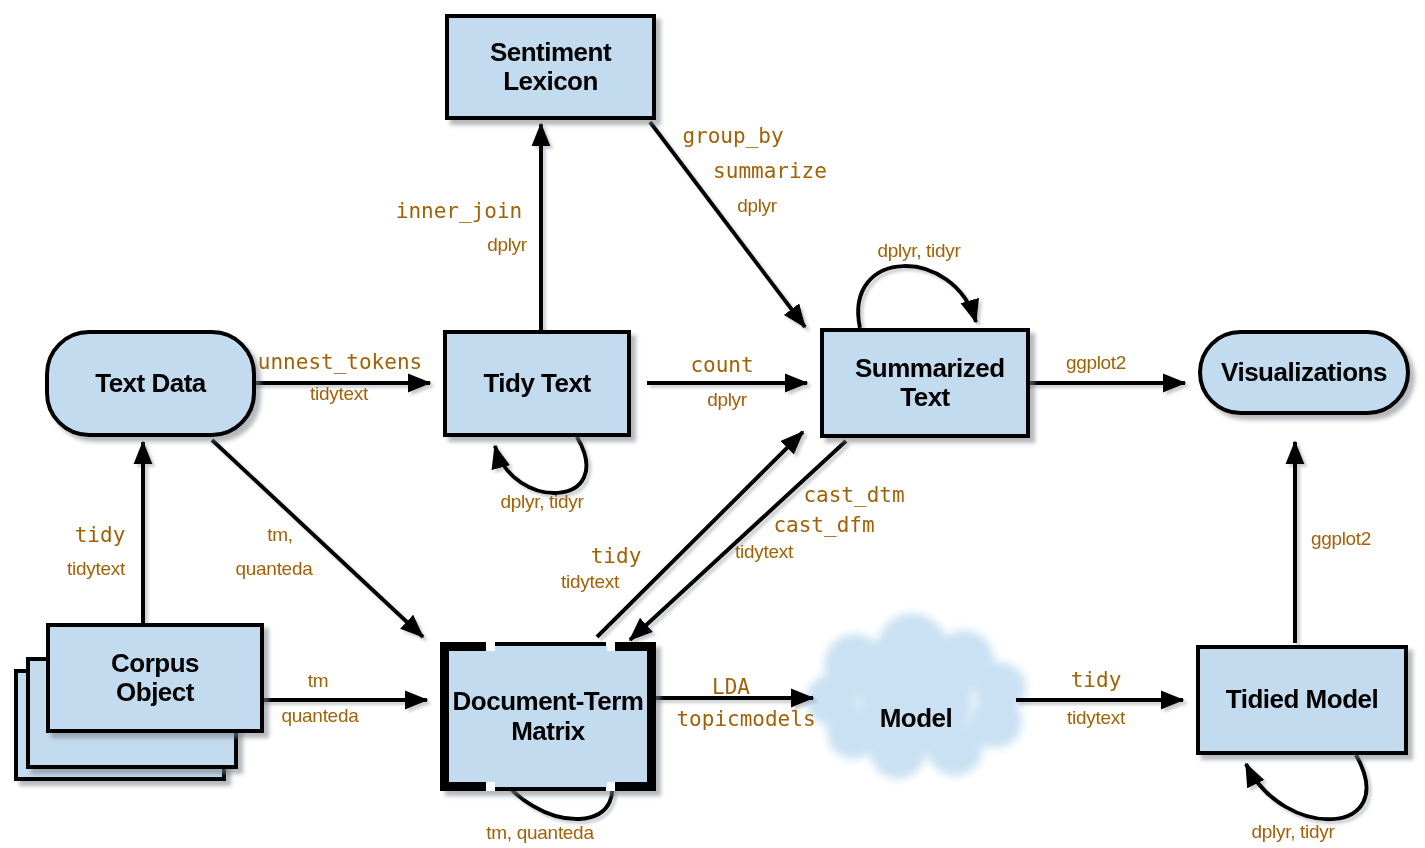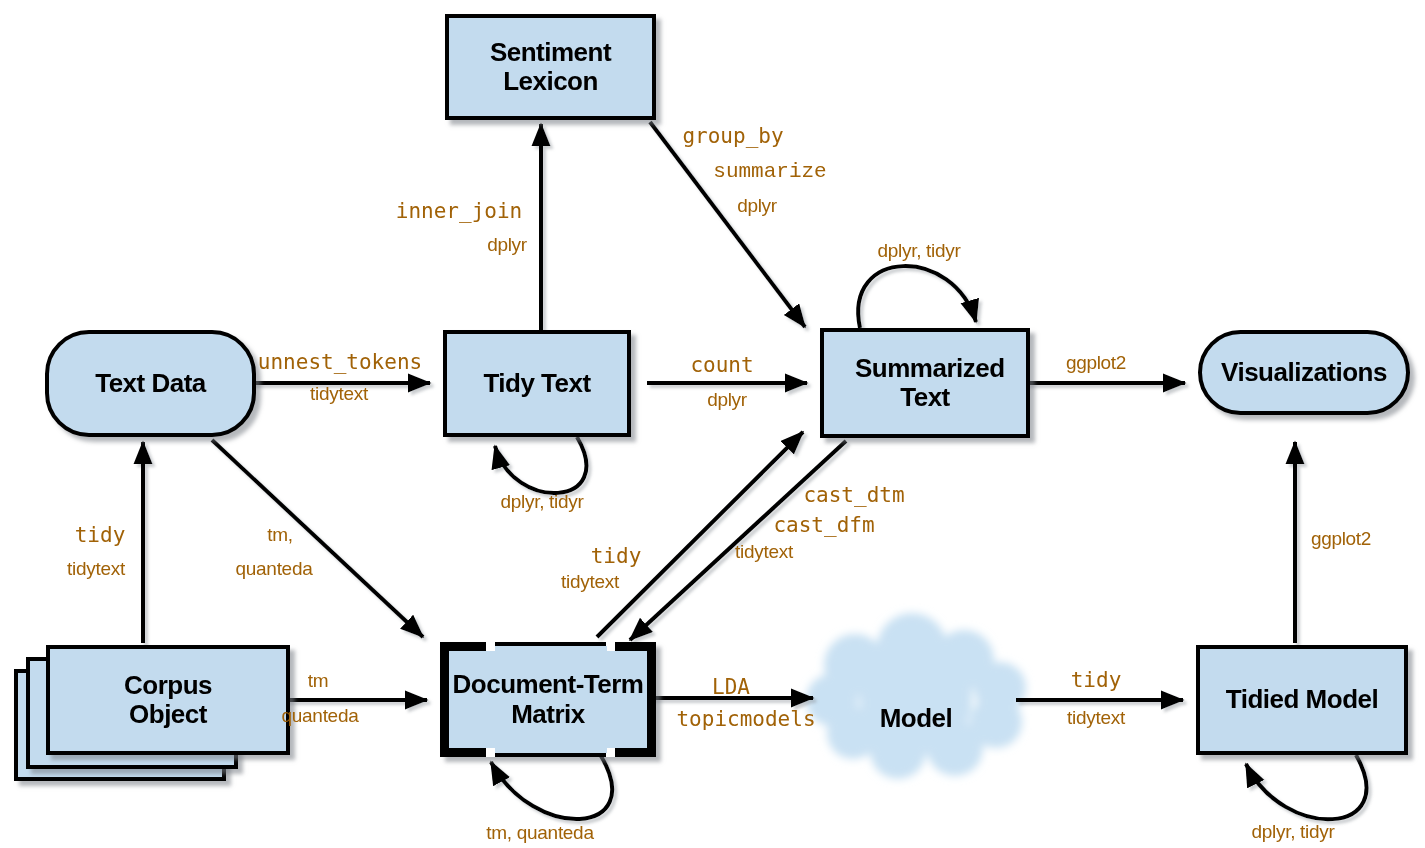--- a/index.html
+++ b/index.html
@@ -96,25 +96,25 @@
   </div>
 
   <div class="node" style="left:812px;top:328px;width:210px;height:110px;">
     <span class="t w140">Summarized Text</span>
   </div>
 
   <div class="node rounded" style="left:1190px;top:330px;width:212px;height:85px;">
     <span class="t">Visualizations</span>
   </div>
 
-  <div class="node" style="left:38px;top:645px;width:244px;height:110px;">
+  <div class="node" style="left:38px;top:623px;width:218px;height:110px;">
     <span class="t w110">Corpus Object</span>
   </div>
 
-  <div class="node thick" style="left:432px;top:642px;width:216px;height:115px;">
+  <div class="node thick" style="left:432px;top:642px;width:216px;height:149px;">
     <div class="notch" style="left:37px;top:-9px;"></div>
     <div class="notch" style="left:157px;top:-9px;"></div>
     <div class="notch" style="left:37px;bottom:-9px;"></div>
     <div class="notch" style="left:157px;bottom:-9px;"></div>
     <div class="thin-strip" style="top:-5px;"></div>
     <div class="thin-strip" style="bottom:-5px;"></div>
     <span class="t w192">Document-Term Matrix</span>
   </div>
 
   <div class="model-label" style="left:916px;top:706px;margin-top:12px;">Model</div>
@@ -123,21 +123,21 @@
     <span class="t">Tidied Model</span>
   </div>
 
   <div class="lbl mono" style="left:340px;top:362px;">unnest_tokens</div>
   <div class="lbl sans" style="left:339px;top:394px;">tidytext</div>
 
   <div class="lbl mono" style="left:459px;top:211px;">inner_join</div>
   <div class="lbl sans" style="left:507px;top:245px;">dplyr</div>
 
   <div class="lbl mono" style="left:733px;top:136px;">group_by</div>
-  <div class="lbl mono" style="left:770px;top:171px;font-family:Liberation Mono, monospace;">summarize</div>
+  <div class="lbl mono" style="left:770px;top:171px;">summarize</div>
   <div class="lbl sans" style="left:757px;top:206px;">dplyr</div>
 
   <div class="lbl mono" style="left:722px;top:365px;">count</div>
   <div class="lbl sans" style="left:727px;top:400px;">dplyr</div>
 
   <div class="lbl sans" style="left:542px;top:502px;">dplyr, tidyr</div>
   <div class="lbl sans" style="left:919px;top:251px;">dplyr, tidyr</div>
 
   <div class="lbl sans" style="left:1096px;top:363px;">ggplot2</div>
 

